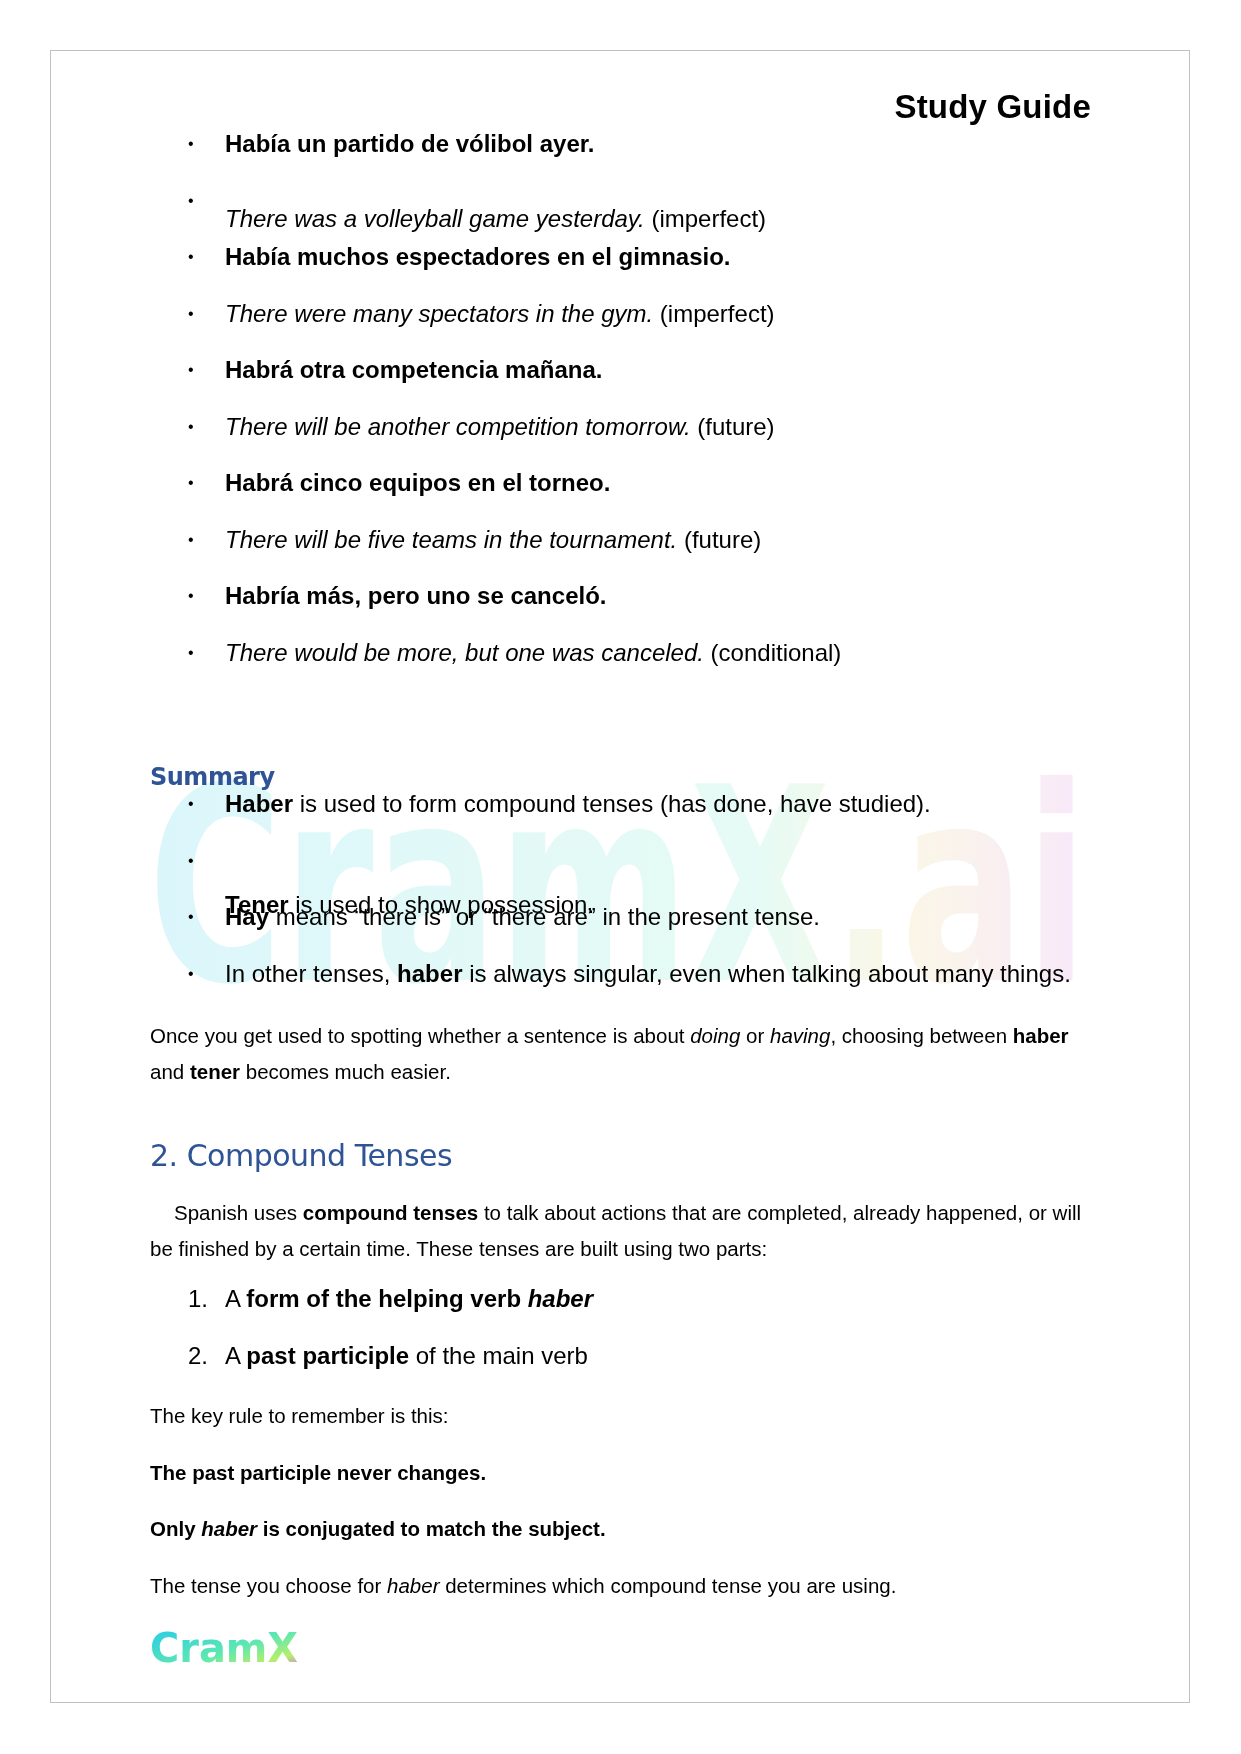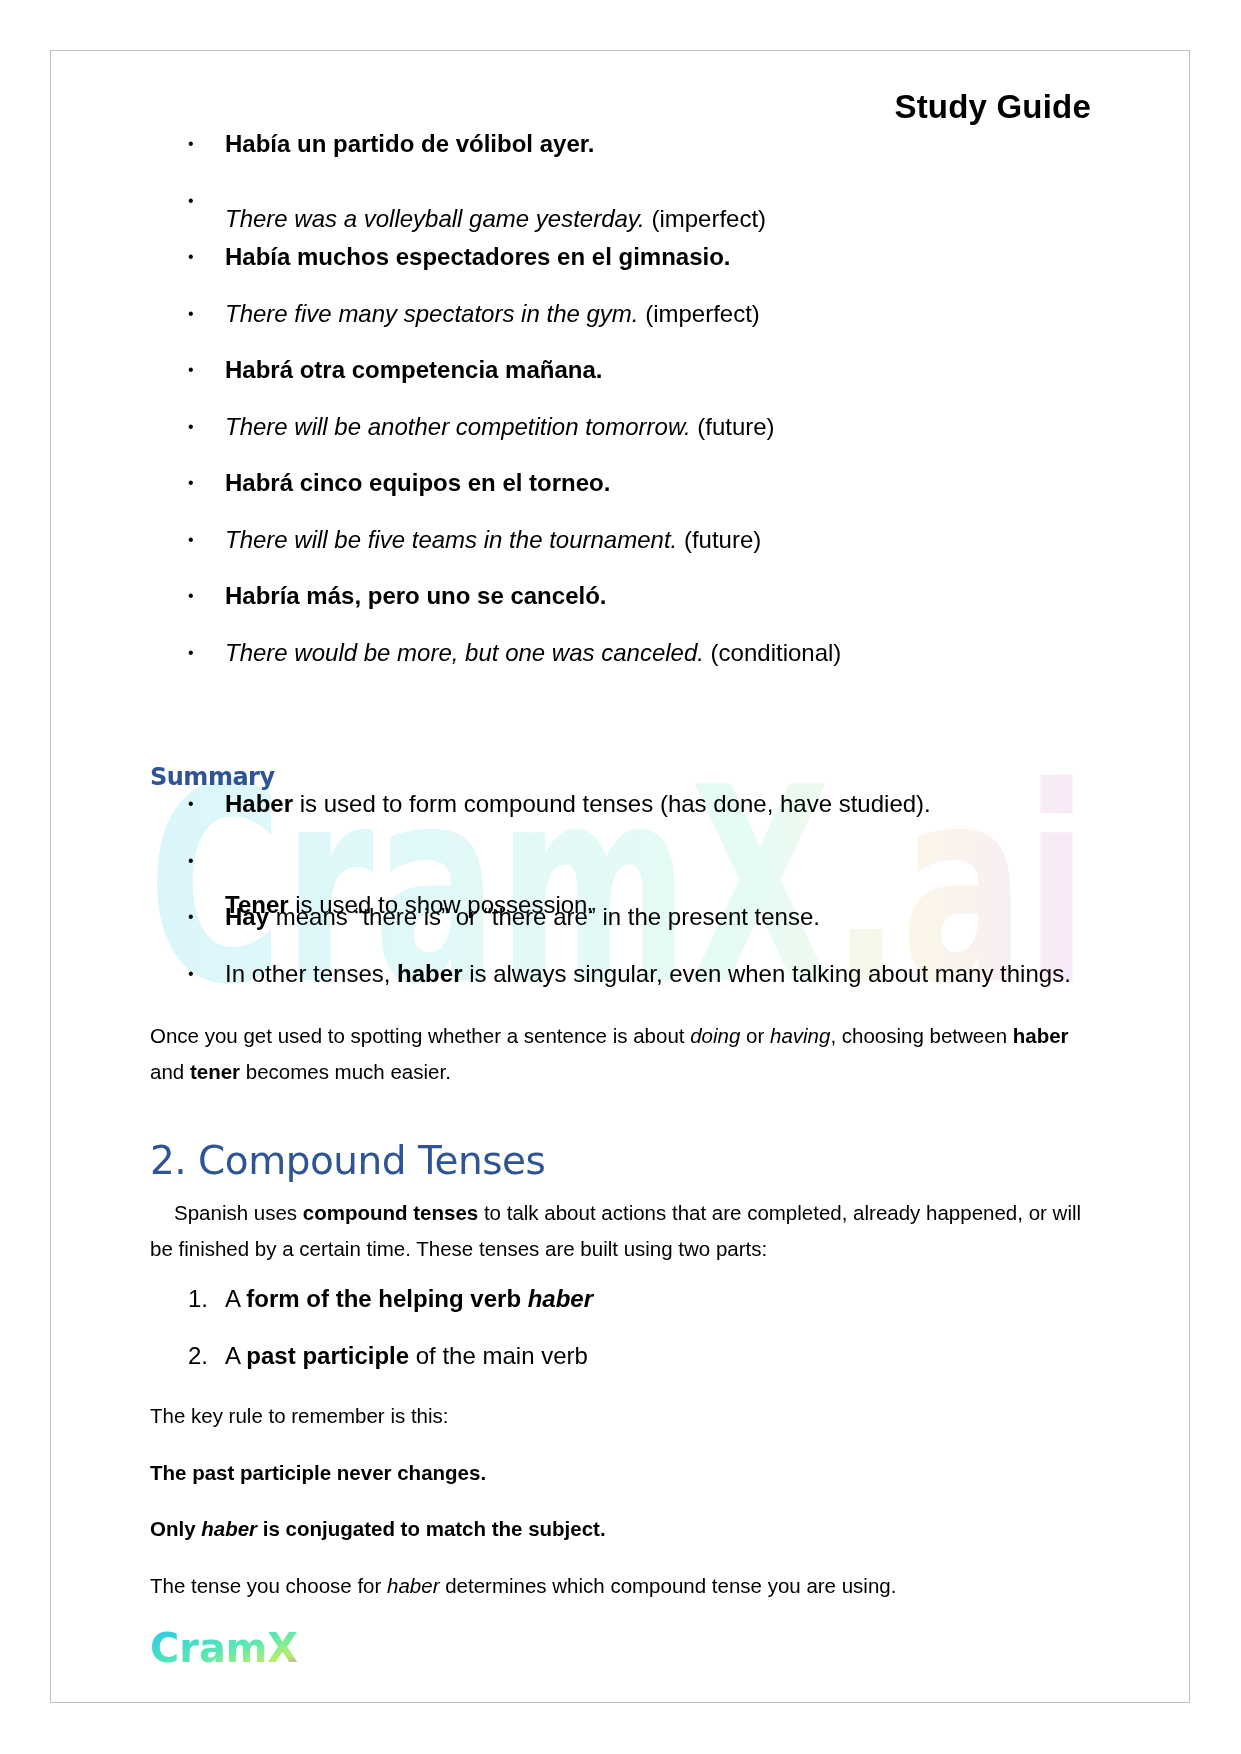--- a/index.html
+++ b/index.html
@@ -9,21 +9,21 @@
                 border:1px solid #c0c0c0; box-sizing:border-box; }
   .header-title { position:absolute; right:150px; top:88px; font-size:33px; font-weight:bold;
                   letter-spacing:0.2px; }
   .row { position:absolute; font-size:24px; line-height:24px; white-space:nowrap; }
   .bullet { position:absolute; left:188px; font-size:16px; }
   .item-text { position:absolute; left:225px; }
   .b { font-weight:bold; }
   .i { font-style:italic; }
   .heading { position:absolute; left:150px; color:#2f5496; font-family:"DejaVu Sans", sans-serif; }
   .summary-h { top:763px; font-size:24px; font-weight:bold; letter-spacing:-0.5px; }
-  .section-h { top:1138px; font-size:39px; letter-spacing:-0.5px; }
+  .section-h { top:1138px; font-size:30px; letter-spacing:-0.5px; }
   .para { position:absolute; left:150px; font-size:20.5px; line-height:36px; white-space:nowrap; }
   .num { position:absolute; left:188px; }
   .watermark { position:absolute; left:148px; top:755px; width:940px; height:235px; pointer-events:none; }
   .footer-logo { position:absolute; left:150px; top:1624px; width:150px; height:44px; }
 </style>
 </head>
 <body>
 
 <div class="page-frame"></div>
 
@@ -42,21 +42,21 @@
 <div class="header-title">Study Guide</div>
 
 <div id="examples">
     <div class="row bullet" style="top: 132px;">•</div>
     <div class="row item-text" style="top: 132px;"><span class="b">Había un partido de vólibol ayer.</span></div>
     <div class="row bullet" style="top: 188.5px;">•</div>
     <div class="row item-text" style="top: 188.5px; margin-top: 18px;"><span class="i">There was a volleyball game yesterday.</span><span class=""> (imperfect)</span></div>
     <div class="row bullet" style="top: 245px;">•</div>
     <div class="row item-text" style="top: 245px;"><span class="b">Había muchos espectadores en el gimnasio.</span></div>
     <div class="row bullet" style="top: 301.5px;">•</div>
-    <div class="row item-text" style="top: 301.5px;"><span class="i">There five many spectators in the gym.</span><span class=""> (imperfect)</span></div>
+    <div class="row item-text" style="top: 301.5px;"><span class="i">There were many spectators in the gym.</span><span class=""> (imperfect)</span></div>
     <div class="row bullet" style="top: 358px;">•</div>
     <div class="row item-text" style="top: 358px;"><span class="b">Habrá otra competencia mañana.</span></div>
     <div class="row bullet" style="top: 414.5px;">•</div>
     <div class="row item-text" style="top: 414.5px;"><span class="i">There will be another competition tomorrow.</span><span class=""> (future)</span></div>
     <div class="row bullet" style="top: 471px;">•</div>
     <div class="row item-text" style="top: 471px;"><span class="b">Habrá cinco equipos en el torneo.</span></div>
     <div class="row bullet" style="top: 527.5px;">•</div>
     <div class="row item-text" style="top: 527.5px;"><span class="i">There will be five teams in the tournament.</span><span class=""> (future)</span></div>
     <div class="row bullet" style="top: 584px;">•</div>
     <div class="row item-text" style="top: 584px;"><span class="b">Habría más, pero uno se canceló.</span></div>

